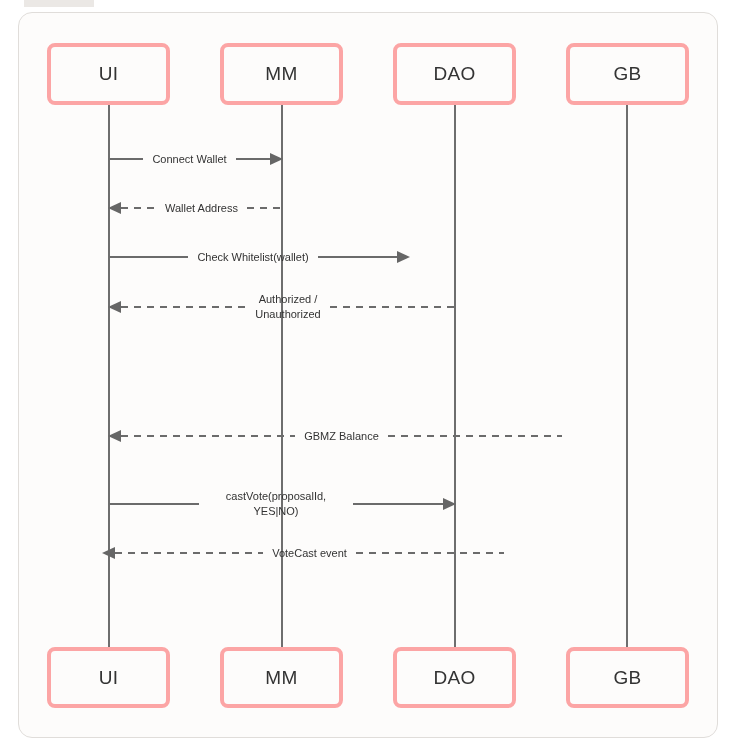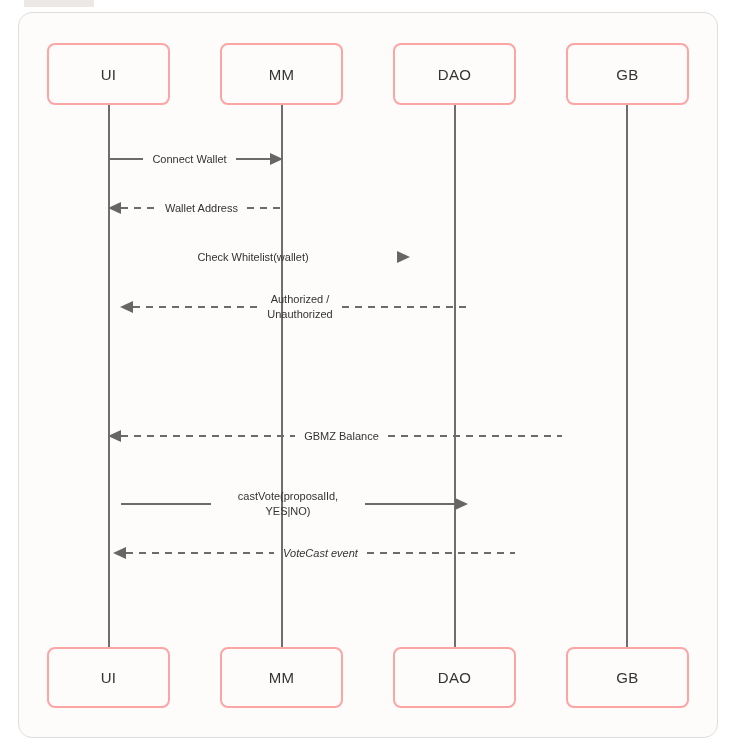--- a/index.html
+++ b/index.html
@@ -11,33 +11,33 @@
     position:absolute; left:24px; top:0; width:70px; height:7px;
     background:#ebe8e5;
   }
   .card {
     position:absolute; left:18px; top:12px; width:700px; height:726px;
     background:#fdfcfb; border:1px solid #e0ddda; border-radius:14px;
     box-sizing:border-box;
   }
   .pbox {
     position:absolute; width:123px; height:62px; box-sizing:border-box;
-    border:2px solid #fca5a5; border-radius:8px; background:#fdfcfb;
+    border:4px solid #fca5a5; border-radius:8px; background:#fdfcfb;
     display:flex; align-items:center; justify-content:center;
-    font-size:15px; color:#333333; letter-spacing:0.3px;
+    font-size:19px; color:#333333; letter-spacing:0.3px;
   }
   .pbox.bottom { height:61px; }
   .lifeline {
     position:absolute; width:2px; top:105px; height:542px; background:#6e6e6e;
   }
   .msg {
     position:absolute; display:flex; align-items:center; height:16px;
     box-sizing:border-box;
   }
-  .msg.two-line { height:32px;margin-left:12px; }
+  .msg.two-line { height:32px; }
   .msg .seg { flex:1; height:2px; background:#6b6b6b; }
   .msg.dashed .seg {
     background:repeating-linear-gradient(90deg,#6b6b6b 0 7px,transparent 7px 13px);
   }
   .msg .lbl {
     padding:0 9px; font-size:11px; color:#333333; text-align:center;
     white-space:pre-line; line-height:15px;
   }
   .arrow {
     position:absolute; width:0; height:0; top:50%; transform:translateY(-50%);
@@ -82,21 +82,21 @@
     <span class="arrow right"></span>
   </div>
 
   <div class="msg dashed to-left" style="left:109px; top:200px; width:173px;">
     <span class="arrow left"></span>
     <span class="seg"></span>
     <span class="lbl">Wallet Address</span>
     <span class="seg"></span>
   </div>
 
-  <div class="msg to-right" style="left:109px; top:249px; width:300px;flex-direction:column;">
+  <div class="msg to-right" style="left:109px; top:249px; width:300px;">
     <span class="seg"></span>
     <span class="lbl">Check Whitelist(wallet)</span>
     <span class="seg"></span>
     <span class="arrow right"></span>
   </div>
 
   <div class="msg dashed to-left two-line" style="left:109px; top:291px; width:346px;">
     <span class="arrow left"></span>
     <span class="seg"></span>
     <span class="lbl">Authorized /
@@ -113,21 +113,21 @@
   </div>
 
   <div class="msg to-right two-line" style="left:109px; top:488px; width:346px;gap:18px;">
     <span class="seg"></span>
     <span class="lbl">castVote(proposalId,
 YES|NO)</span>
     <span class="seg"></span>
     <span class="arrow right"></span>
   </div>
 
-  <div class="msg dashed to-left" style="left:114px; top:545px; width:401px;font-style:italic;">
+  <div class="msg dashed to-left" style="left:103px; top:545px; width:401px;">
     <span class="arrow left"></span>
     <span class="seg"></span>
     <span class="lbl">VoteCast event</span>
     <span class="seg"></span>
   </div>
 
   <div class="pbox bottom" style="left:47px;  top:647px;">
     <span>UI</span>
   </div>
   <div class="pbox bottom" style="left:220px; top:647px;">

